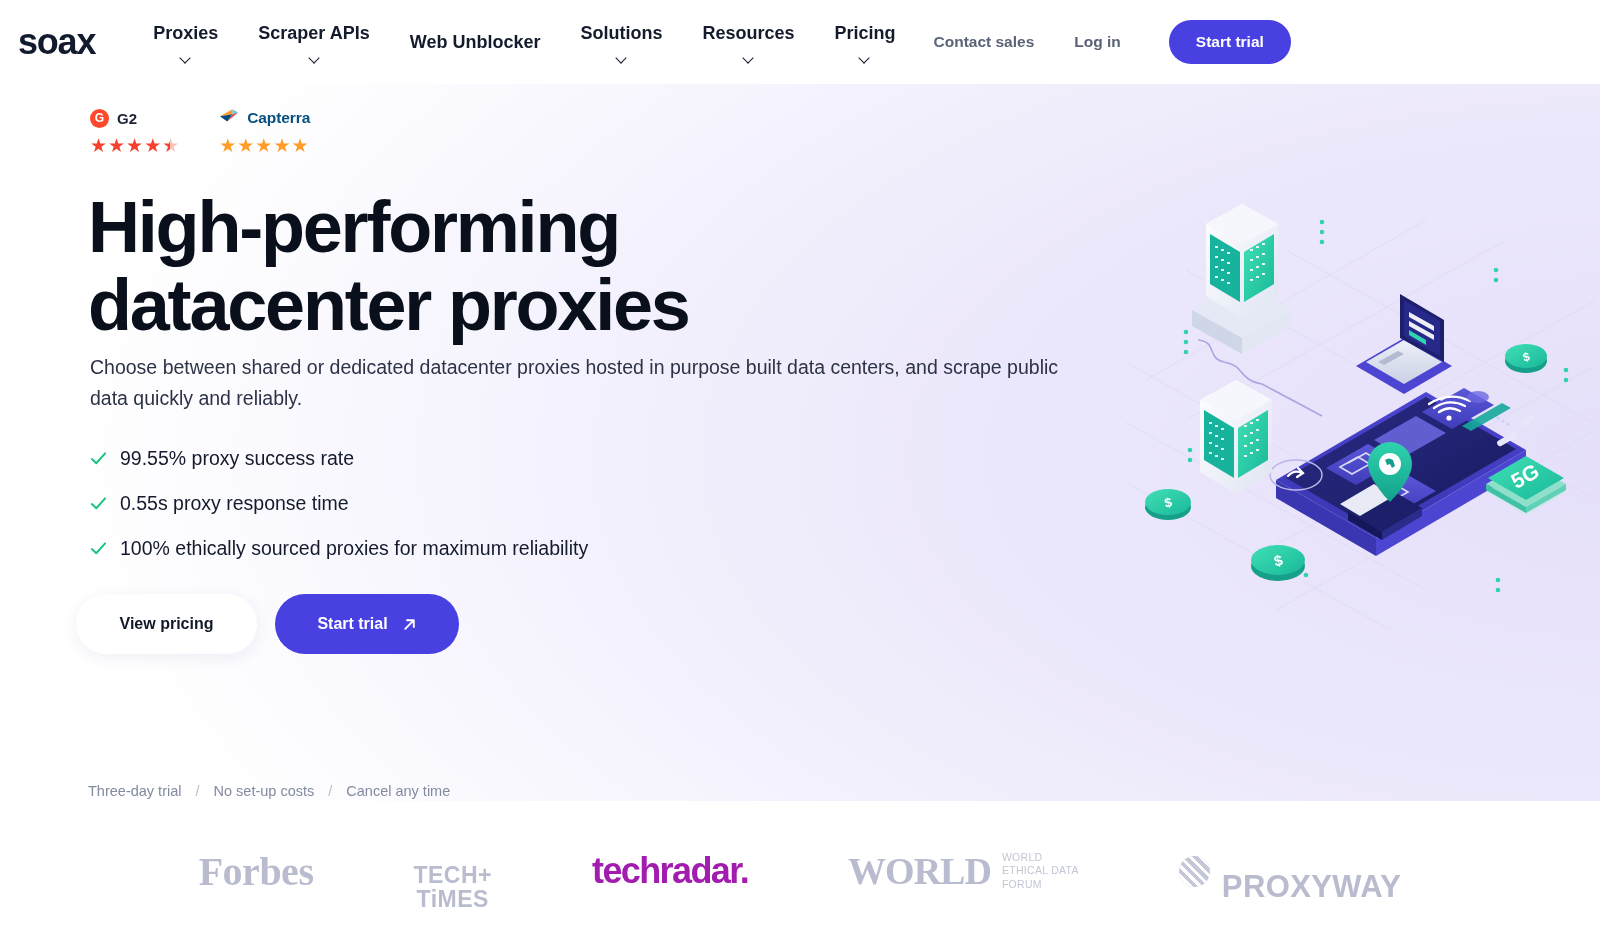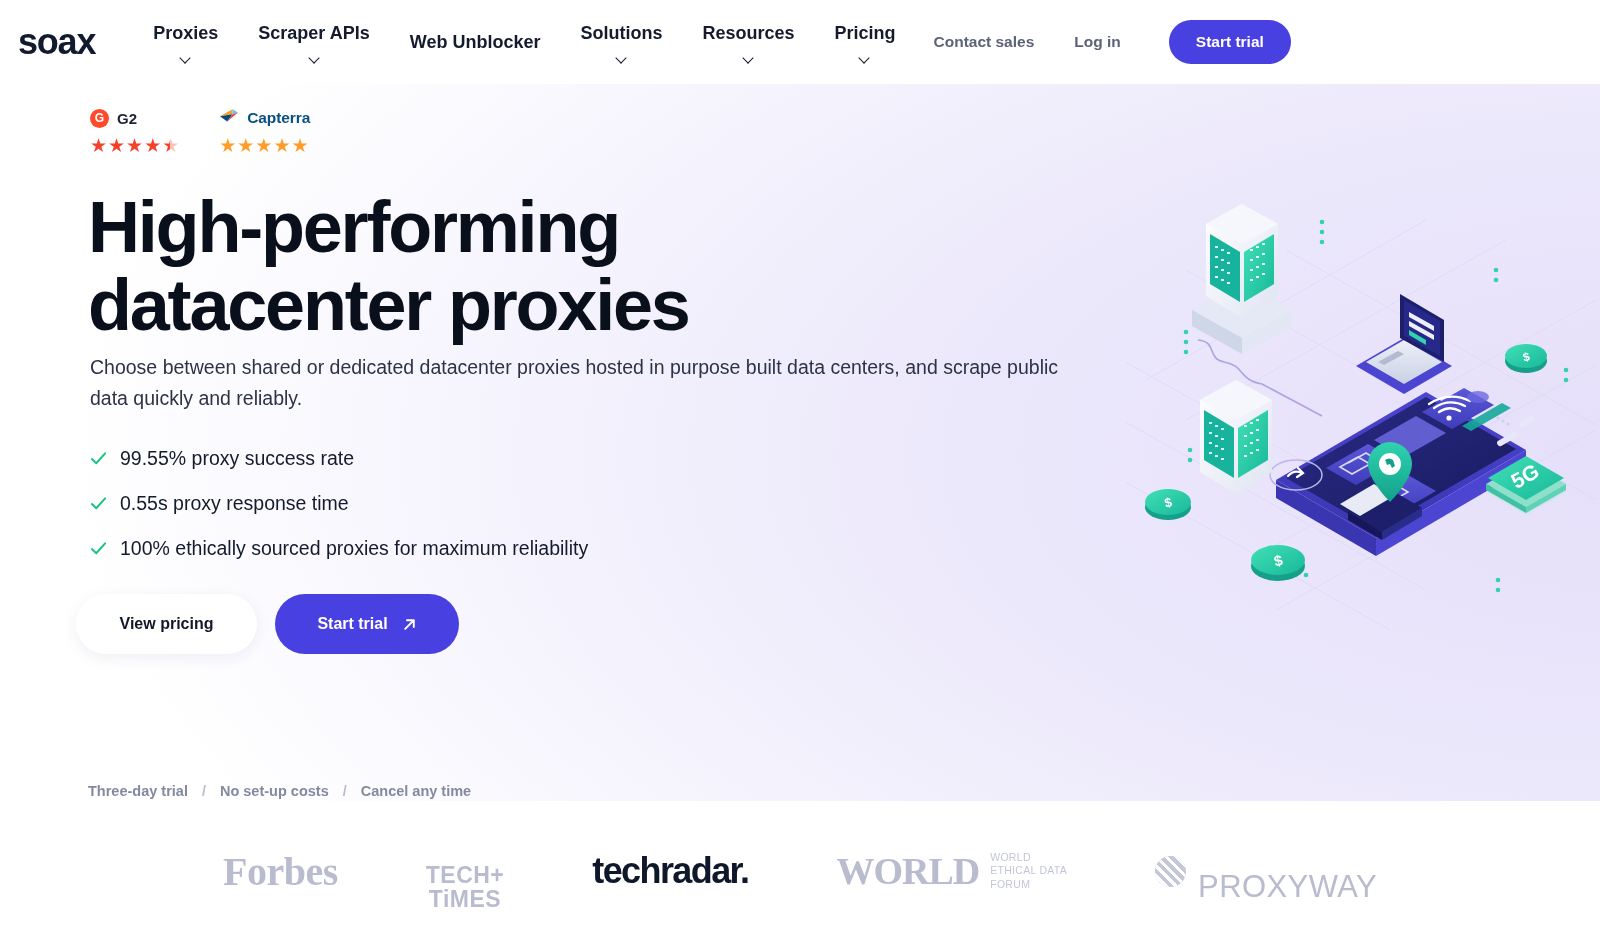--- a/index.html
+++ b/index.html
@@ -130,71 +130,71 @@
     border: none; border-radius: 999px;
     font-size: 16px; font-weight: 700;
     padding: 0 36px; height: 60px; min-width: 184px;
     display: flex; align-items: center; justify-content: center; gap: 14px;
     cursor: pointer;
   }
   .arrow-ne { display: block; }
   .fineprint {
     position: absolute; left: 88px; top: 699px;
     display: flex; align-items: center; gap: 14px;
-    font-size: 14.5px; color: #838aa0; font-weight: bold;
+    font-size: 14.5px; color: #838aa0;
   }
   .fineprint .sep { color: #b9bed0; }
 
   
   .illo { position: absolute; right: 4px; top: 96px; width: 470px; height: 450px; }
   .illo svg { display: block; }
 
   
   .logostrip {
     position: absolute; top: 801px; left: 0;
     width: 1600px; height: 140px; background: #ffffff;
     display: flex; align-items: center; justify-content: center;
-    gap: 0px;
+    gap: 12px;
   }
   .logo-cell {
     display: flex; align-items: center; justify-content: center;
     color: #b9bcce; flex: none; padding: 0 44px;
   }
   .lg-forbes {
     font-family: "Liberation Serif", serif;
     font-size: 40px; font-weight: 700; letter-spacing: -.5px; color: #b9bcce;
   }
   .lg-techtimes {
     display: flex; flex-direction: column; align-items: center;
     line-height: 1.02; font-weight: 700; font-size: 23px;
     letter-spacing: .5px; color: #b9bcce; margin-top: 33px;
   }
   .lg-techradar {
-    font-size: 36px; font-weight: 700; letter-spacing: -1.6px; color: #0f172a;
+    font-size: 36px; font-weight: 700; letter-spacing: -1.6px; color: #a21caf;
   }
   .lg-wedf { display: flex; align-items: center; gap: 11px; }
   .wedf-main {
     font-family: "Liberation Serif", serif;
     font-size: 38px; font-weight: 700; letter-spacing: -1px; color: #b9bcce;
   }
   .wedf-sub {
     font-size: 10.5px; font-weight: 400; line-height: 1.28;
     color: #c3c6d6; letter-spacing: .3px; text-transform: uppercase;
   }
   .lg-proxyway { display: flex; align-items: center; gap: 12px; }
   .pw-mark {
     width: 31px; height: 31px; border-radius: 50%;
     background: #c4c7d7; position: relative; overflow: hidden; flex: none;
   }
   .pw-mark::after {
     content: ""; position: absolute; inset: 0;
     background: repeating-linear-gradient(45deg, #ffffff 0 3px, transparent 3px 7px);
   }
   .pw-text {
-    font-size: 31px; font-weight: 400; letter-spacing: .4px; color: #b9bcce; margin-top: 32px;
+    font-size: 31px; font-weight: 700; letter-spacing: .4px; color: #b9bcce; margin-top: 32px;
   }
 </style>
 </head>
 <body>
 
 <div class="page">
 
   <div class="navbar">
     <div class="brand">soax</div>
 

